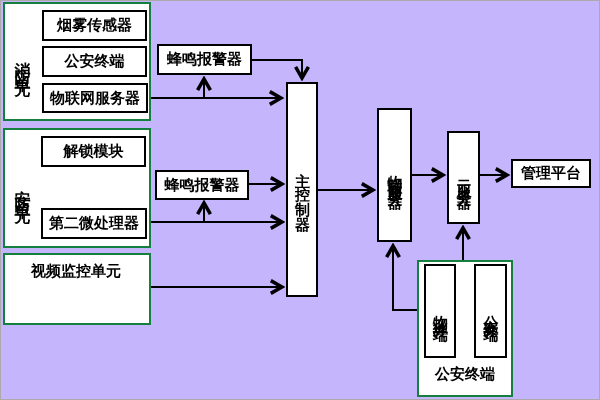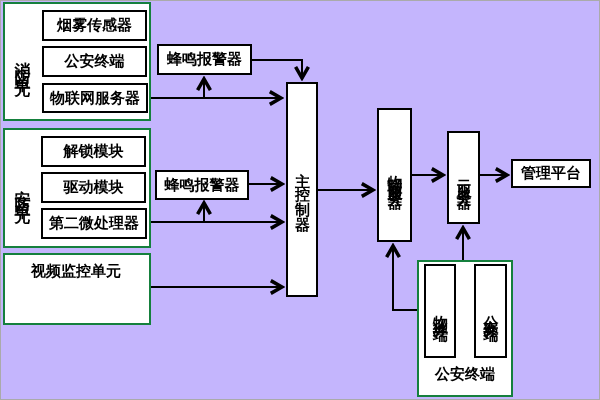--- a/index.html
+++ b/index.html
@@ -66,21 +66,20 @@
   <div class="box" style="left:42px;top:10px;width:105px;height:31px">烟雾传感器</div>
   <div class="box" style="left:42px;top:46px;width:105px;height:31px">公安终端</div>
   <div class="box" style="left:42px;top:83px;width:106px;height:30px">物联网服务器</div>
 
   <div class="box" style="left:157px;top:44px;width:95px;height:31px">蜂鸣报警器</div>
 
   <div class="group" style="left:3px;top:128px;width:148px;height:120px">
     <div class="vlabel" style="left:4px;top:10px;width:26px;height:100px;letter-spacing:7px">安防单元</div>
   </div>
   <div class="box" style="left:41px;top:136px;width:105px;height:31px">解锁模块</div>
-  <div class="box" style="left:41px;top:172px;width:105px;height:31px">驱动模块</div>
   <div class="box" style="left:41px;top:208px;width:106px;height:31px">第二微处理器</div>
 
   <div class="box" style="left:155px;top:170px;width:94px;height:30px">蜂鸣报警器</div>
 
   <div class="group" style="left:3px;top:253px;width:148px;height:72px">
     <div class="hlabel" style="left:12px;top:7px;width:118px;position:absolute">视频监控单元</div>
   </div>
 
   <div class="vbox" style="left:286px;top:82px;width:32px;height:215px;letter-spacing:15px">主控制器</div>
 

